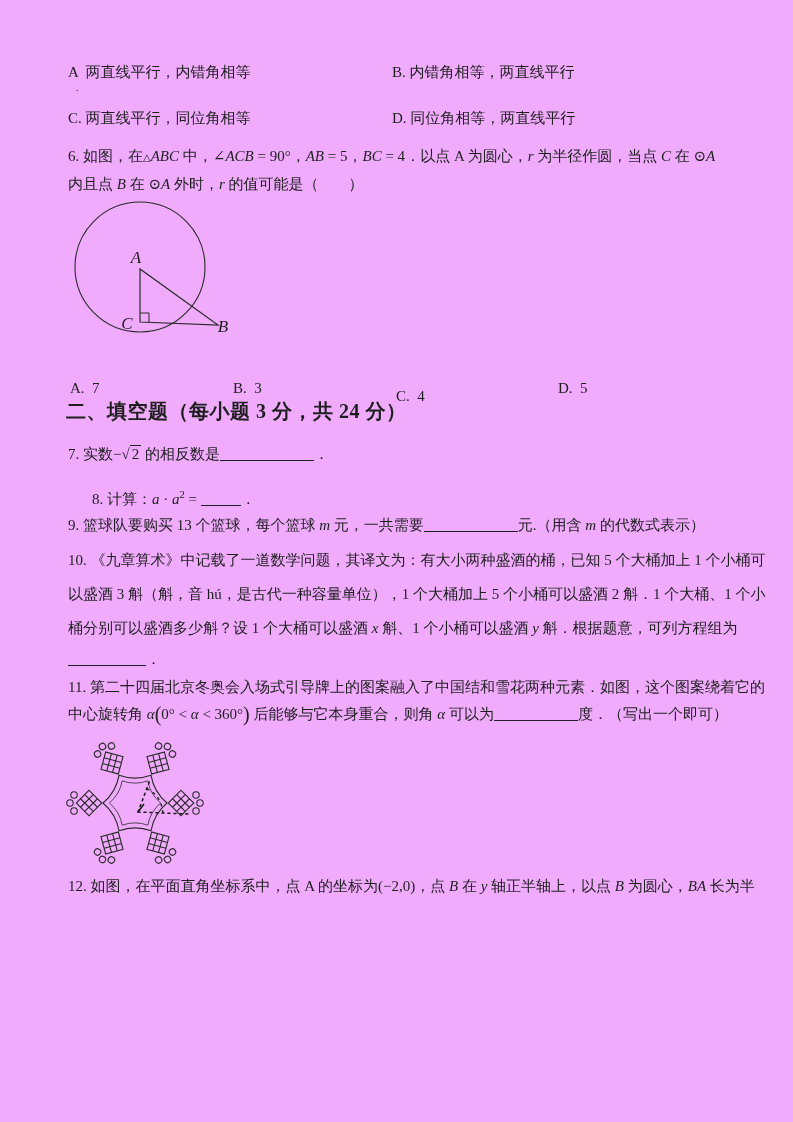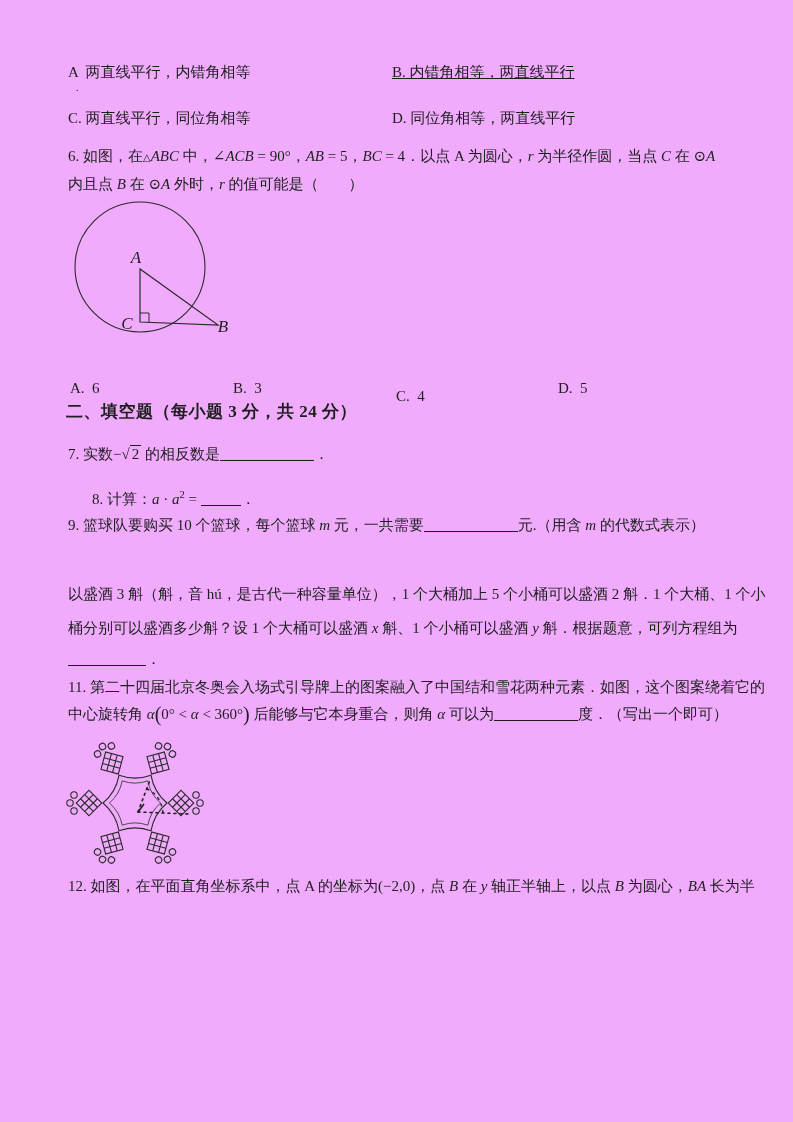--- a/index.html
+++ b/index.html
@@ -1,64 +1,65 @@
 <!DOCTYPE html>
 <html><head>
 <meta charset="utf-8">
 <style>
   html,body{margin:0;padding:0;background:#ffffff;}
   .page{position:relative;width:793px;height:1122px;background:#f0abfc;overflow:hidden;
         font-family:"Liberation Serif","DejaVu Serif",serif;color:#1e1e1e;}
   .line{position:absolute;white-space:pre;font-size:15px;line-height:21px;}
-  .hdr{font-weight:bold;font-size:17px;letter-spacing:0.5px;}
+  .hdr{font-weight:bold;font-size:20px;letter-spacing:0.5px;}
   .m{font-style:italic;}
   .tri{font-size:10px;}
   .sup{font-size:10.5px;vertical-align:6px;}
   .over{border-top:1.2px solid #1e1e1e;padding:0 2px;}
   .bigp{font-size:20px;vertical-align:-2px;}
   .blank{display:inline-block;border-bottom:1.2px solid #1e1e1e;height:14px;vertical-align:-2px;}
   .w94{width:94px;}.w40{width:40px;}.w84{width:84px;}.w78{width:78px;}
   .stray{position:absolute;font-size:10px;}
   svg{position:absolute;overflow:visible;}
   .figtext{font-family:"Liberation Serif",serif;font-style:italic;font-size:17px;fill:#1e1e1e;}
 </style>
 </head>
 <body>
 
 <div class="page">
 
   <div class="line" style="left:68px;top:62px;">A  两直线平行，内错角相等</div>
-  <div class="line" style="left:392px;top:62px;text-decoration:underline;">B. 内错角相等，两直线平行</div>
+  <div class="line" style="left:392px;top:62px;">B. 内错角相等，两直线平行</div>
   <div class="stray" style="left:76px;top:82px;">.</div>
   <div class="line" style="left:68px;top:108px;">C. 两直线平行，同位角相等</div>
   <div class="line" style="left:392px;top:108px;">D. 同位角相等，两直线平行</div>
 
   <div class="line" style="left:68px;top:146px;"><span>6. 如图，在</span><span class="tri">△</span><span class="m">ABC</span><span> 中，</span><span>∠</span><span class="m">ACB</span><span> = 90°</span><span>，</span><span class="m">AB</span><span> = 5</span><span>，</span><span class="m">BC</span><span> = 4</span><span>．以点 A 为圆心，</span><span class="m">r</span><span> 为半径作圆，当点 </span><span class="m">C</span><span> 在 </span><span>⊙</span><span class="m">A</span></div>
   <div class="line" style="left:68px;top:174px;"><span>内且点 </span><span class="m">B</span><span> 在 </span><span>⊙</span><span class="m">A</span><span> 外时，</span><span class="m">r</span><span> 的值可能是（　　）</span></div>
 
   <svg style="left:62px;top:197px;" width="170" height="145" viewBox="0 0 170 145">
     <circle cx="78" cy="70" r="65" fill="none" stroke="#2a2a2a" stroke-width="1.1"></circle>
     <path d="M78,72 L78,125 L156,128 Z" fill="none" stroke="#2a2a2a" stroke-width="1.2"></path>
     <path d="M78,116 L87,116 L87,125" fill="none" stroke="#2a2a2a" stroke-width="1"></path>
     <text x="74" y="66" text-anchor="middle" class="figtext">A</text>
     <text x="65" y="132" text-anchor="middle" class="figtext">C</text>
     <text x="161" y="135" text-anchor="middle" class="figtext">B</text>
   </svg>
 
-  <div class="line" style="left:70px;top:378px;">A.  6</div>
+  <div class="line" style="left:70px;top:378px;">A.  7</div>
   <div class="line" style="left:233px;top:378px;">B.  3</div>
   <div class="line" style="left:396px;top:386px;">C.  4</div>
   <div class="line" style="left:558px;top:378px;">D.  5</div>
 
   <div class="line hdr" style="left:66px;top:401px;">二、填空题（每小题 3 分，共 24 分）</div>
 
   <div class="line" style="left:68px;top:444px;"><span>7. 实数</span><span>−</span><span>√</span><span class="over">2</span><span> 的相反数是</span><span class="blank w94"></span><span>．</span></div>
   <div class="line" style="left:68px;top:484px;margin-left:24px;"><span>8. 计算：</span><span class="m">a</span><span> · </span><span class="m">a</span><span class="sup">2</span><span> = </span><span class="blank w40"></span><span>．</span></div>
-  <div class="line" style="left:68px;top:515px;"><span>9. 篮球队要购买 10 个篮球，每个篮球 </span><span class="m">m</span><span> 元，一共需要</span><span class="blank w94"></span><span>元.（用含 </span><span class="m">m</span><span> 的代数式表示）</span></div>
+  <div class="line" style="left:68px;top:515px;"><span>9. 篮球队要购买 13 个篮球，每个篮球 </span><span class="m">m</span><span> 元，一共需要</span><span class="blank w94"></span><span>元.（用含 </span><span class="m">m</span><span> 的代数式表示）</span></div>
 
+  <div class="line" style="left:68px;top:550px;">10. 《九章算术》中记载了一道数学问题，其译文为：有大小两种盛酒的桶，已知 5 个大桶加上 1 个小桶可</div>
   <div class="line" style="left:68px;top:584px;">以盛酒 3 斛（斛，音 hú，是古代一种容量单位），1 个大桶加上 5 个小桶可以盛酒 2 斛．1 个大桶、1 个小</div>
   <div class="line" style="left:68px;top:618px;"><span>桶分别可以盛酒多少斛？设 1 个大桶可以盛酒 </span><span class="m">x</span><span> 斛、1 个小桶可以盛酒 </span><span class="m">y</span><span> 斛．根据题意，可列方程组为</span></div>
   <div class="line" style="left:68px;top:649px;"><span class="blank w78"></span><span>．</span></div>
 
   <div class="line" style="left:68px;top:677px;">11. 第二十四届北京冬奥会入场式引导牌上的图案融入了中国结和雪花两种元素．如图，这个图案绕着它的</div>
   <div class="line" style="left:68px;top:704px;"><span>中心旋转角 </span><span class="m">α</span><span class="bigp">(</span><span>0° &lt; </span><span class="m">α</span><span> &lt; 360°</span><span class="bigp">)</span><span> 后能够与它本身重合，则角 </span><span class="m">α</span><span> 可以为</span><span class="blank w84"></span><span>度．（写出一个即可）</span></div>
 
   <svg style="left:63px;top:743px;" width="180" height="130" viewBox="0 0 180 130">
     <defs>
       <g id="knot" fill="none" stroke="#2a2a2a" stroke-width="1.1">

